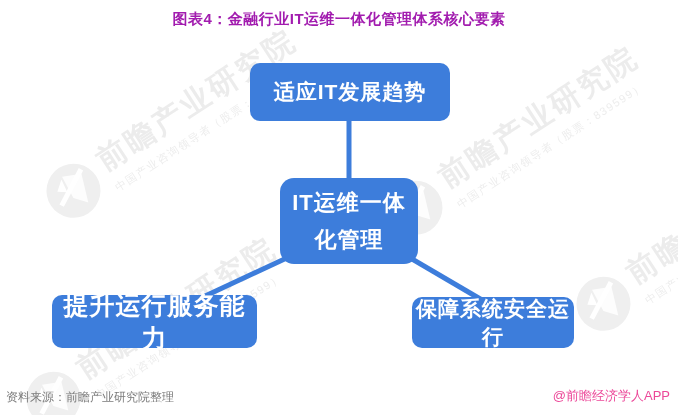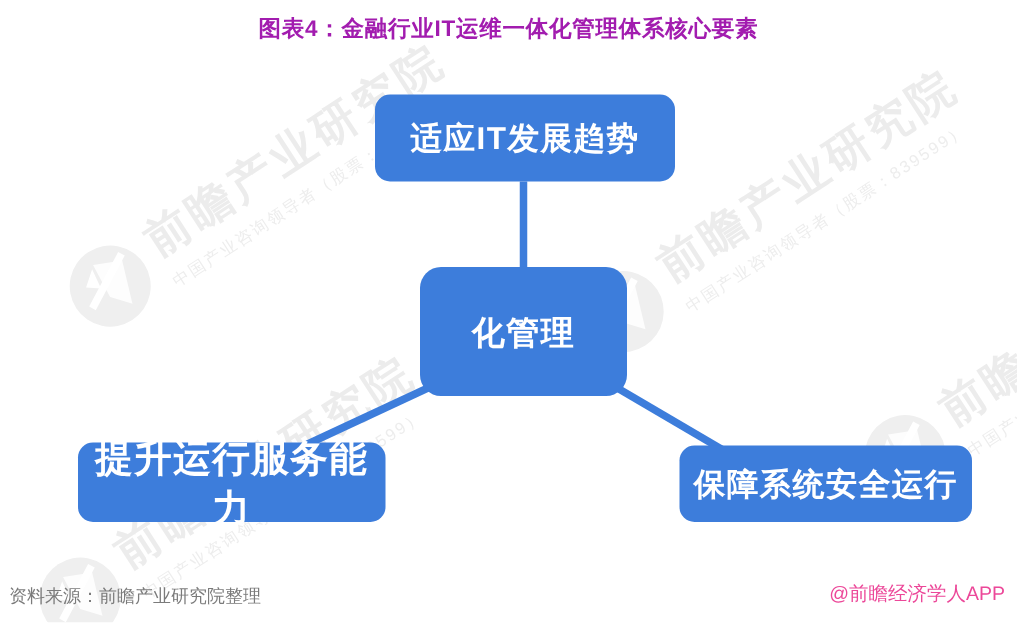--- a/index.html
+++ b/index.html
@@ -31,21 +31,21 @@
   
   .node {
     position:absolute; background:#3D7DDB; color:#ffffff; font-weight:bold;
     display:flex; align-items:center; justify-content:center; text-align:center;
     letter-spacing:1px;
   }
   .node-top    { left:250px; top:63px;  width:200px; height:58px; border-radius:10px; font-size:21px; }
   .node-center { left:280px; top:178px; width:138px; height:86px; border-radius:14px; font-size:22px;
                  flex-direction:column; line-height:37px; }
   .node-left   { left:52px;  top:295px; width:205px; height:53px; border-radius:10px; font-size:25px; }
-  .node-right  { left:453px; top:297px; width:195px; height:51px; border-radius:10px; font-size:21px; }
+  .node-right  { left:412px; top:297px; width:162px; height:51px; border-radius:10px; font-size:21px; }
   
   .footer-source {
     position:absolute; left:6px; top:389px;
     font-size:12px; color:#7b7b7b;
   }
   .footer-credit {
     position:absolute; right:8px; top:387px;
     font-size:13px; color:#ec4899;
   }
 </style>
@@ -109,20 +109,21 @@
     <line x1="349" y1="121" x2="349" y2="180" stroke="#3D7DDB" stroke-width="5"></line>
     <line x1="291" y1="256" x2="203" y2="297" stroke="#3D7DDB" stroke-width="5"></line>
     <line x1="407" y1="256" x2="482" y2="300" stroke="#3D7DDB" stroke-width="5"></line>
   </svg>
 
   <div class="node node-top">
     <span>适应IT发展趋势</span>
   </div>
 
   <div class="node node-center">
+    <span>IT运维一体</span>
     <span>化管理</span>
   </div>
 
   <div class="node node-left">
     <span>提升运行服务能力</span>
   </div>
 
   <div class="node node-right">
     <span>保障系统安全运行</span>
   </div>

